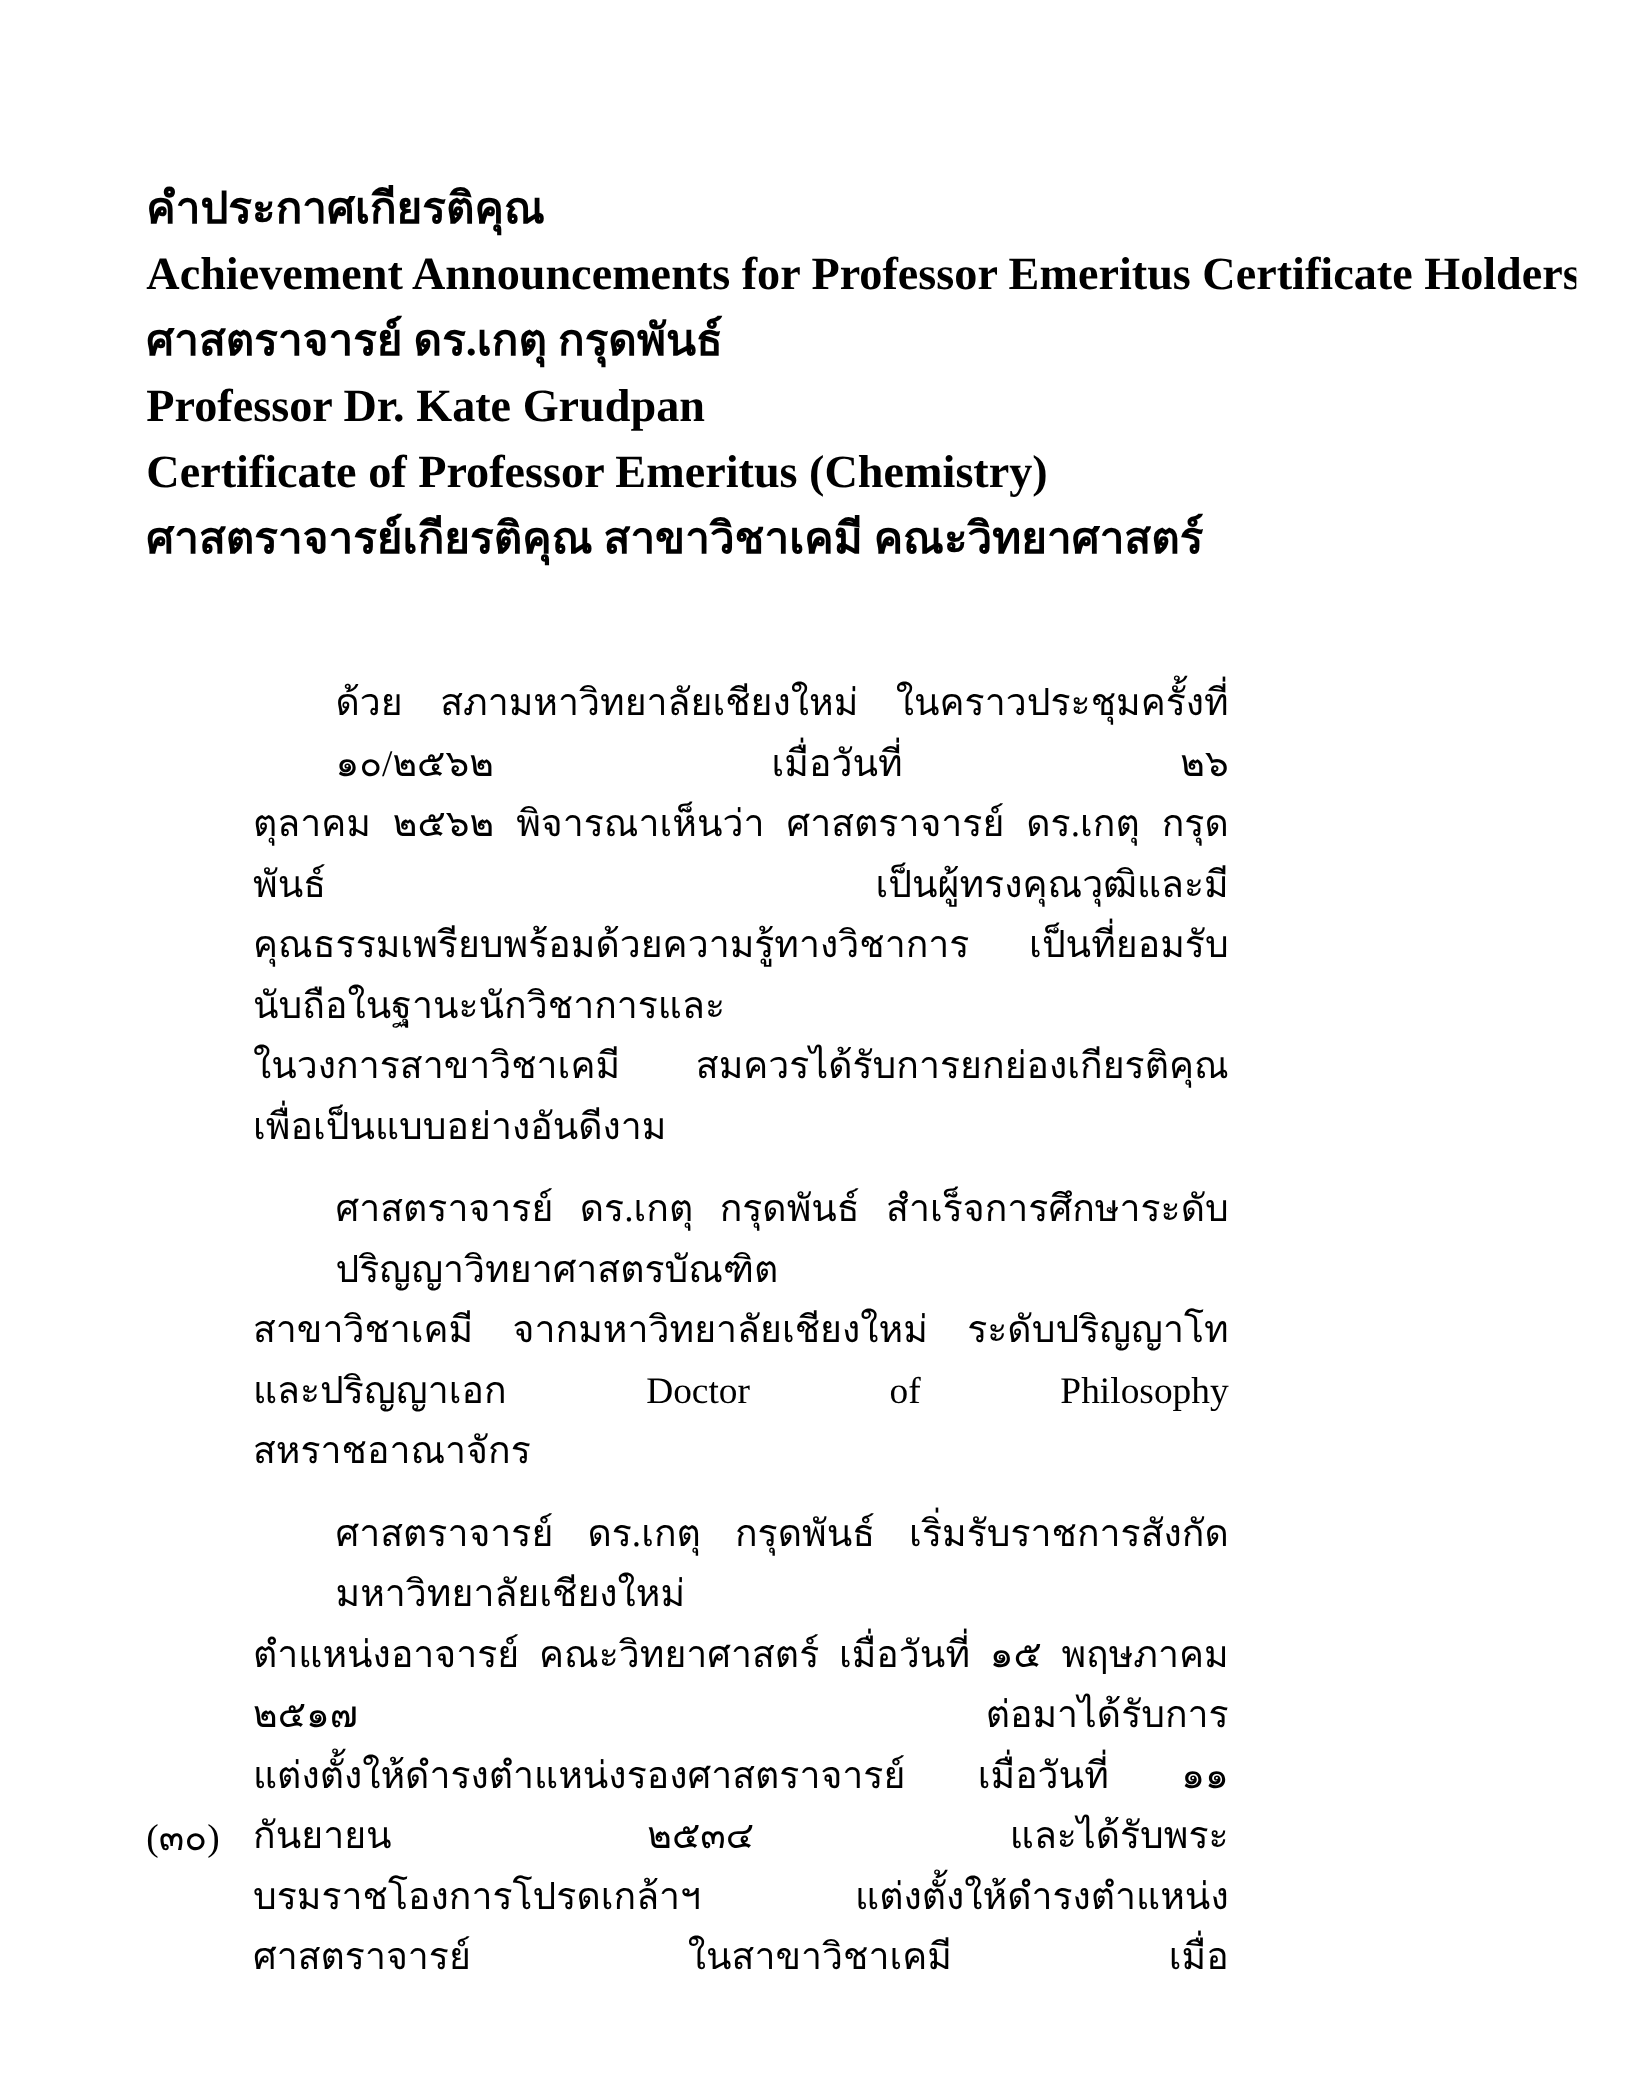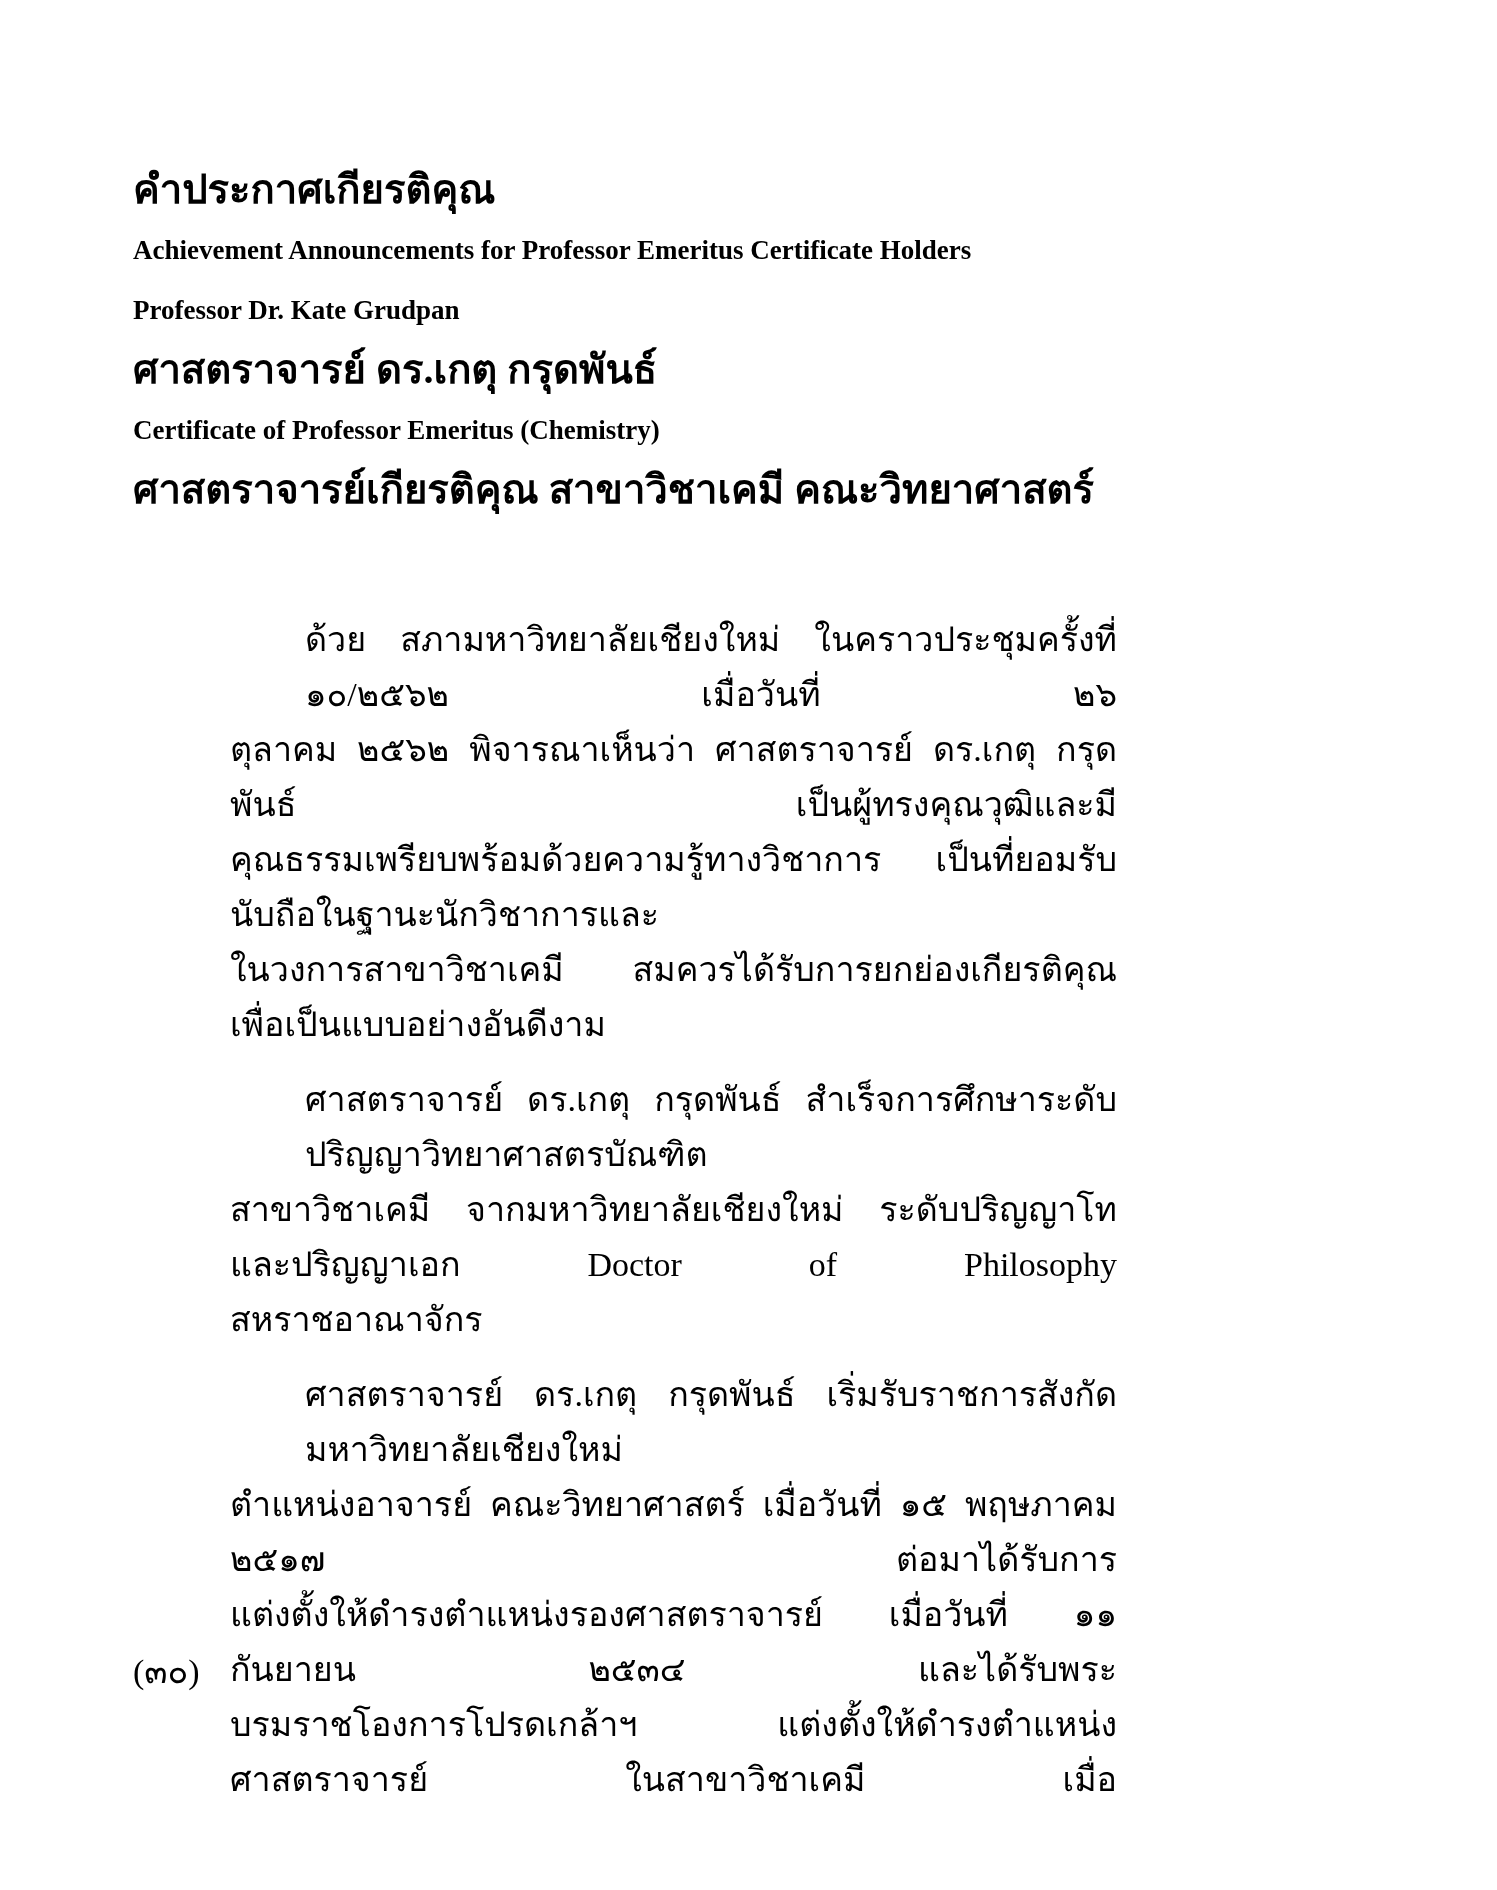--- a/index.html
+++ b/index.html
@@ -14,21 +14,21 @@
     overflow: hidden;
   }
   .title-block {
     position: absolute;
     left: 133px;
     top: 160px;
     width: 1140px;
   }
   .title-line { font-weight: bold; white-space: nowrap; }
   .title-line.thai    { font-size: 40px; line-height: 60px; }
-  .title-line.english { font-size: 27px; line-height: 60px; }
+  .title-line.english { font-size: 42px; line-height: 60px; }
   .body-block {
     position: absolute;
     left: 230px;
     top: 612px;
     width: 887px;
   }
   .paragraph { margin-top: 20px; }
   .paragraph:first-child { margin-top: 0; }
   .body-line {
     font-size: 34px;
@@ -46,22 +46,22 @@
     line-height: 55px;
   }
 </style>
 </head>
 <body>
 
 <div class="page">
   <header class="title-block" id="title-block">
       <div class="title-line thai">คำประกาศเกียรติคุณ</div>
       <div class="title-line english">Achievement Announcements for Professor Emeritus Certificate Holders</div>
+      <div class="title-line thai">ศาสตราจารย์ ดร.เกตุ กรุดพันธ์</div>
       <div class="title-line english">Professor Dr. Kate Grudpan</div>
-      <div class="title-line thai">ศาสตราจารย์ ดร.เกตุ กรุดพันธ์</div>
       <div class="title-line english">Certificate of Professor Emeritus (Chemistry)</div>
       <div class="title-line thai">ศาสตราจารย์เกียรติคุณ สาขาวิชาเคมี คณะวิทยาศาสตร์</div>
     </header>
   <main class="body-block" id="body-block">
       <div class="paragraph">
         <div class="body-line first">ด้วย สภามหาวิทยาลัยเชียงใหม่ ในคราวประชุมครั้งที่ ๑๐/๒๕๖๒ เมื่อวันที่ ๒๖</div>
         <div class="body-line">ตุลาคม ๒๕๖๒ พิจารณาเห็นว่า ศาสตราจารย์ ดร.เกตุ กรุดพันธ์ เป็นผู้ทรงคุณวุฒิและมี</div>
         <div class="body-line">คุณธรรมเพรียบพร้อมด้วยความรู้ทางวิชาการ เป็นที่ยอมรับนับถือในฐานะนักวิชาการและ</div>
         <div class="body-line last">ในวงการสาขาวิชาเคมี สมควรได้รับการยกย่องเกียรติคุณ เพื่อเป็นแบบอย่างอันดีงาม</div>
       </div>

